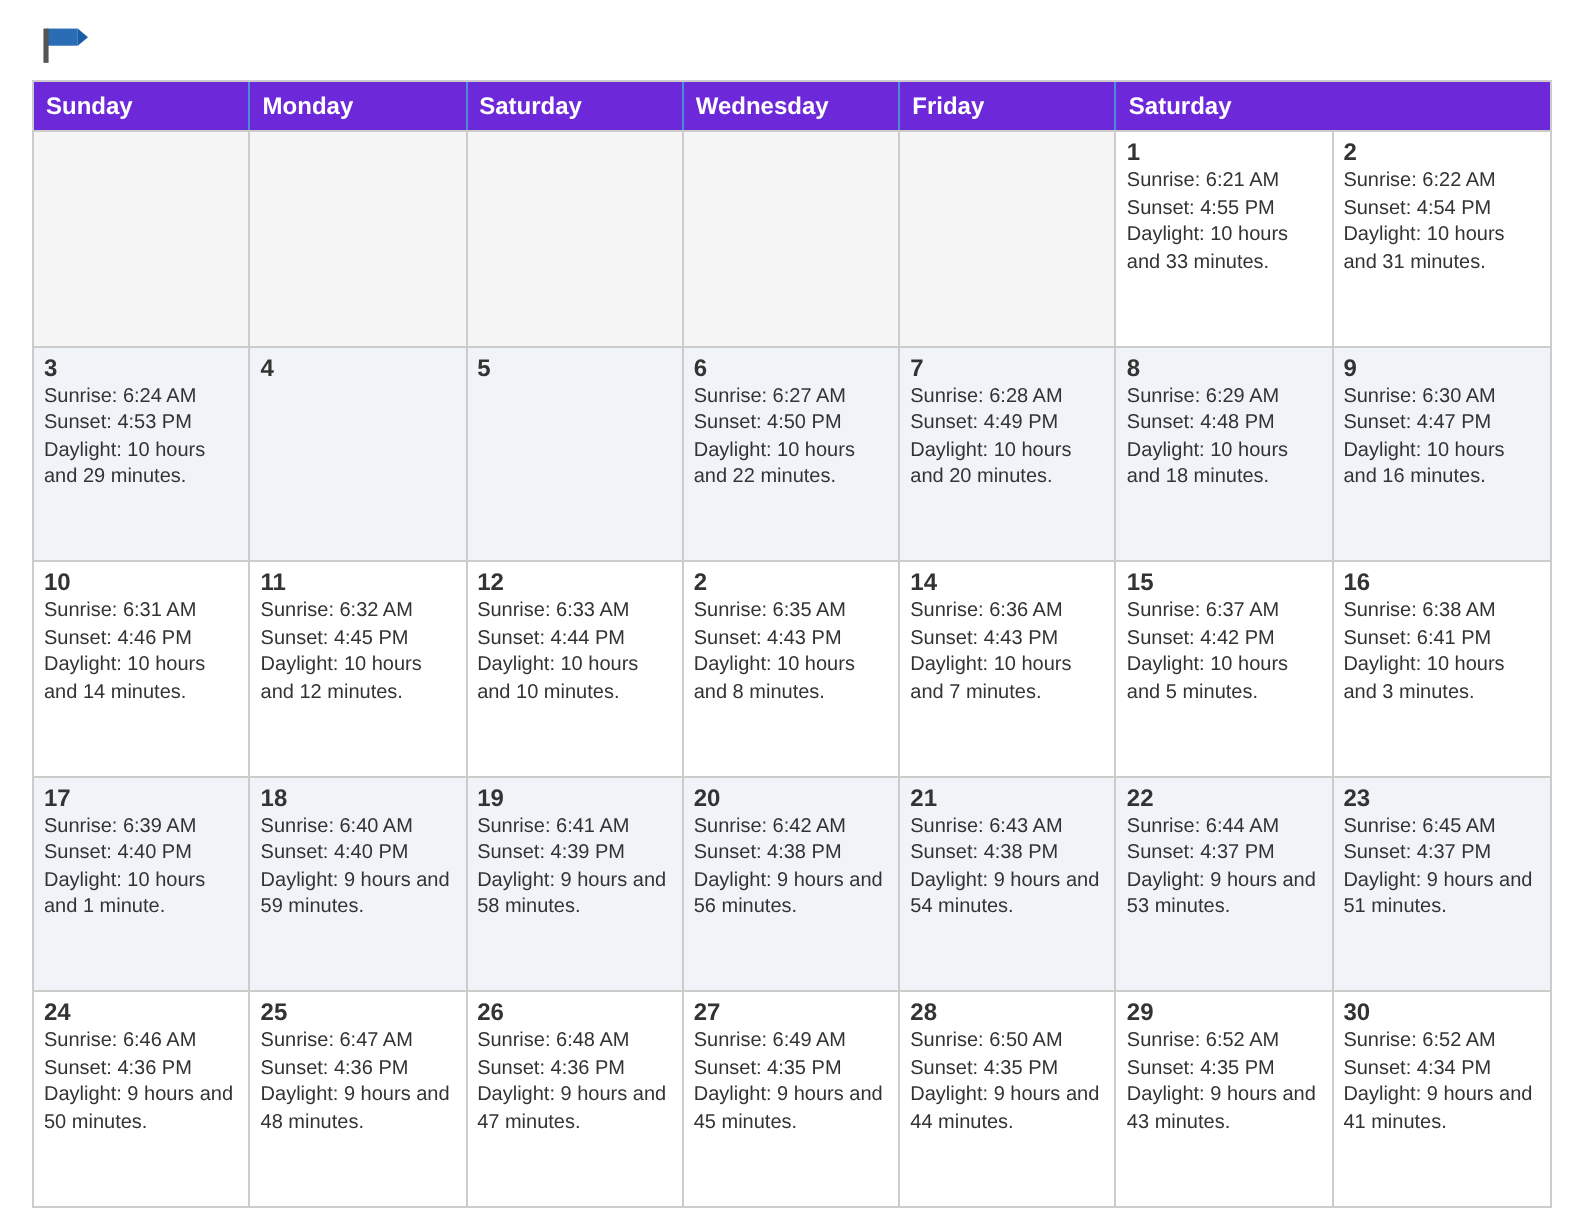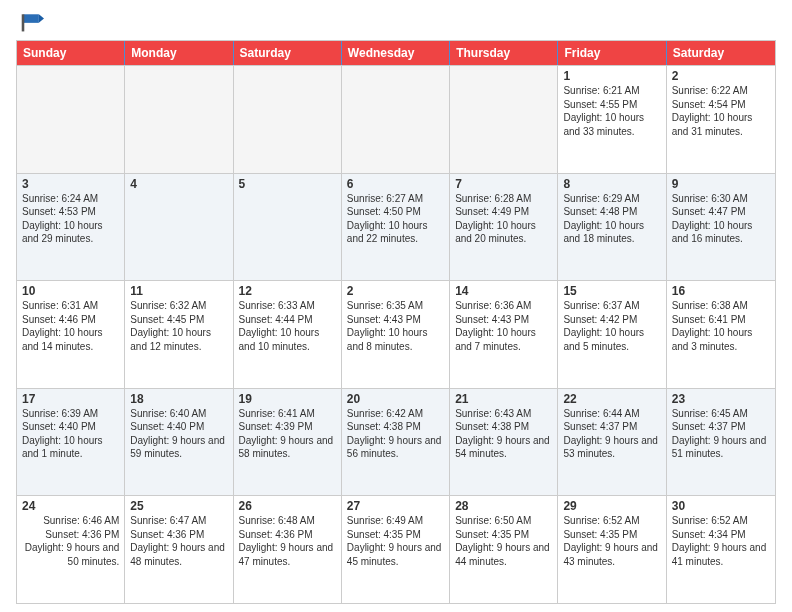--- a/index.html
+++ b/index.html
@@ -62,21 +62,21 @@
     }
     .calendar {
       flex: 1;
       display: flex;
       flex-direction: column;
       border: 1px solid #ccc;
     }
     .cal-header-row {
       display: grid;
       grid-template-columns: repeat(7, 1fr);
-      background: #ef4444;
+      background: #6d28d9;
     }
     .cal-header-cell {
       color: #fff;
       font-size: 12px;
       font-weight: bold;
       padding: 5px 6px;
       border-right: 1px solid #4a8dd5;
     }
     .cal-header-cell:last-child { border-right: none; }
     .cal-body {
@@ -136,21 +136,20 @@
       <div class="location-title"></div>
     </div>
   </div>
 
   <div class="calendar">
     <div class="cal-header-row">
     <div class="cal-header-cell">Sunday</div>
         <div class="cal-header-cell">Monday</div>
         <div class="cal-header-cell">Saturday</div>
         <div class="cal-header-cell">Wednesday</div>
-        <div class="cal-header-cell">Thursday</div>
         <div class="cal-header-cell">Friday</div>
         <div class="cal-header-cell">Saturday</div>
       </div>
     <div class="cal-body">
     <div class="cal-week">
           <div class="cal-cell empty"></div>
           <div class="cal-cell empty"></div>
           <div class="cal-cell empty"></div>
           <div class="cal-cell empty"></div>
           <div class="cal-cell empty"></div>
@@ -289,21 +288,21 @@
           <div class="cal-cell alt-bg">
             <span class="day-num">23</span>
             <div class="day-info" style="white-space: pre-line;">Sunrise: 6:45 AM
 Sunset: 4:37 PM
 Daylight: 9 hours and 51 minutes.</div>
           </div>
         </div>
         <div class="cal-week">
           <div class="cal-cell">
             <span class="day-num">24</span>
-            <div class="day-info" style="white-space: pre-line; text-align: right;">Sunrise: 6:46 AM
+            <div class="day-info" style="white-space: pre-line;">Sunrise: 6:46 AM
 Sunset: 4:36 PM
 Daylight: 9 hours and 50 minutes.</div>
           </div>
           <div class="cal-cell">
             <span class="day-num">25</span>
             <div class="day-info" style="white-space: pre-line;">Sunrise: 6:47 AM
 Sunset: 4:36 PM
 Daylight: 9 hours and 48 minutes.</div>
           </div>
           <div class="cal-cell">

